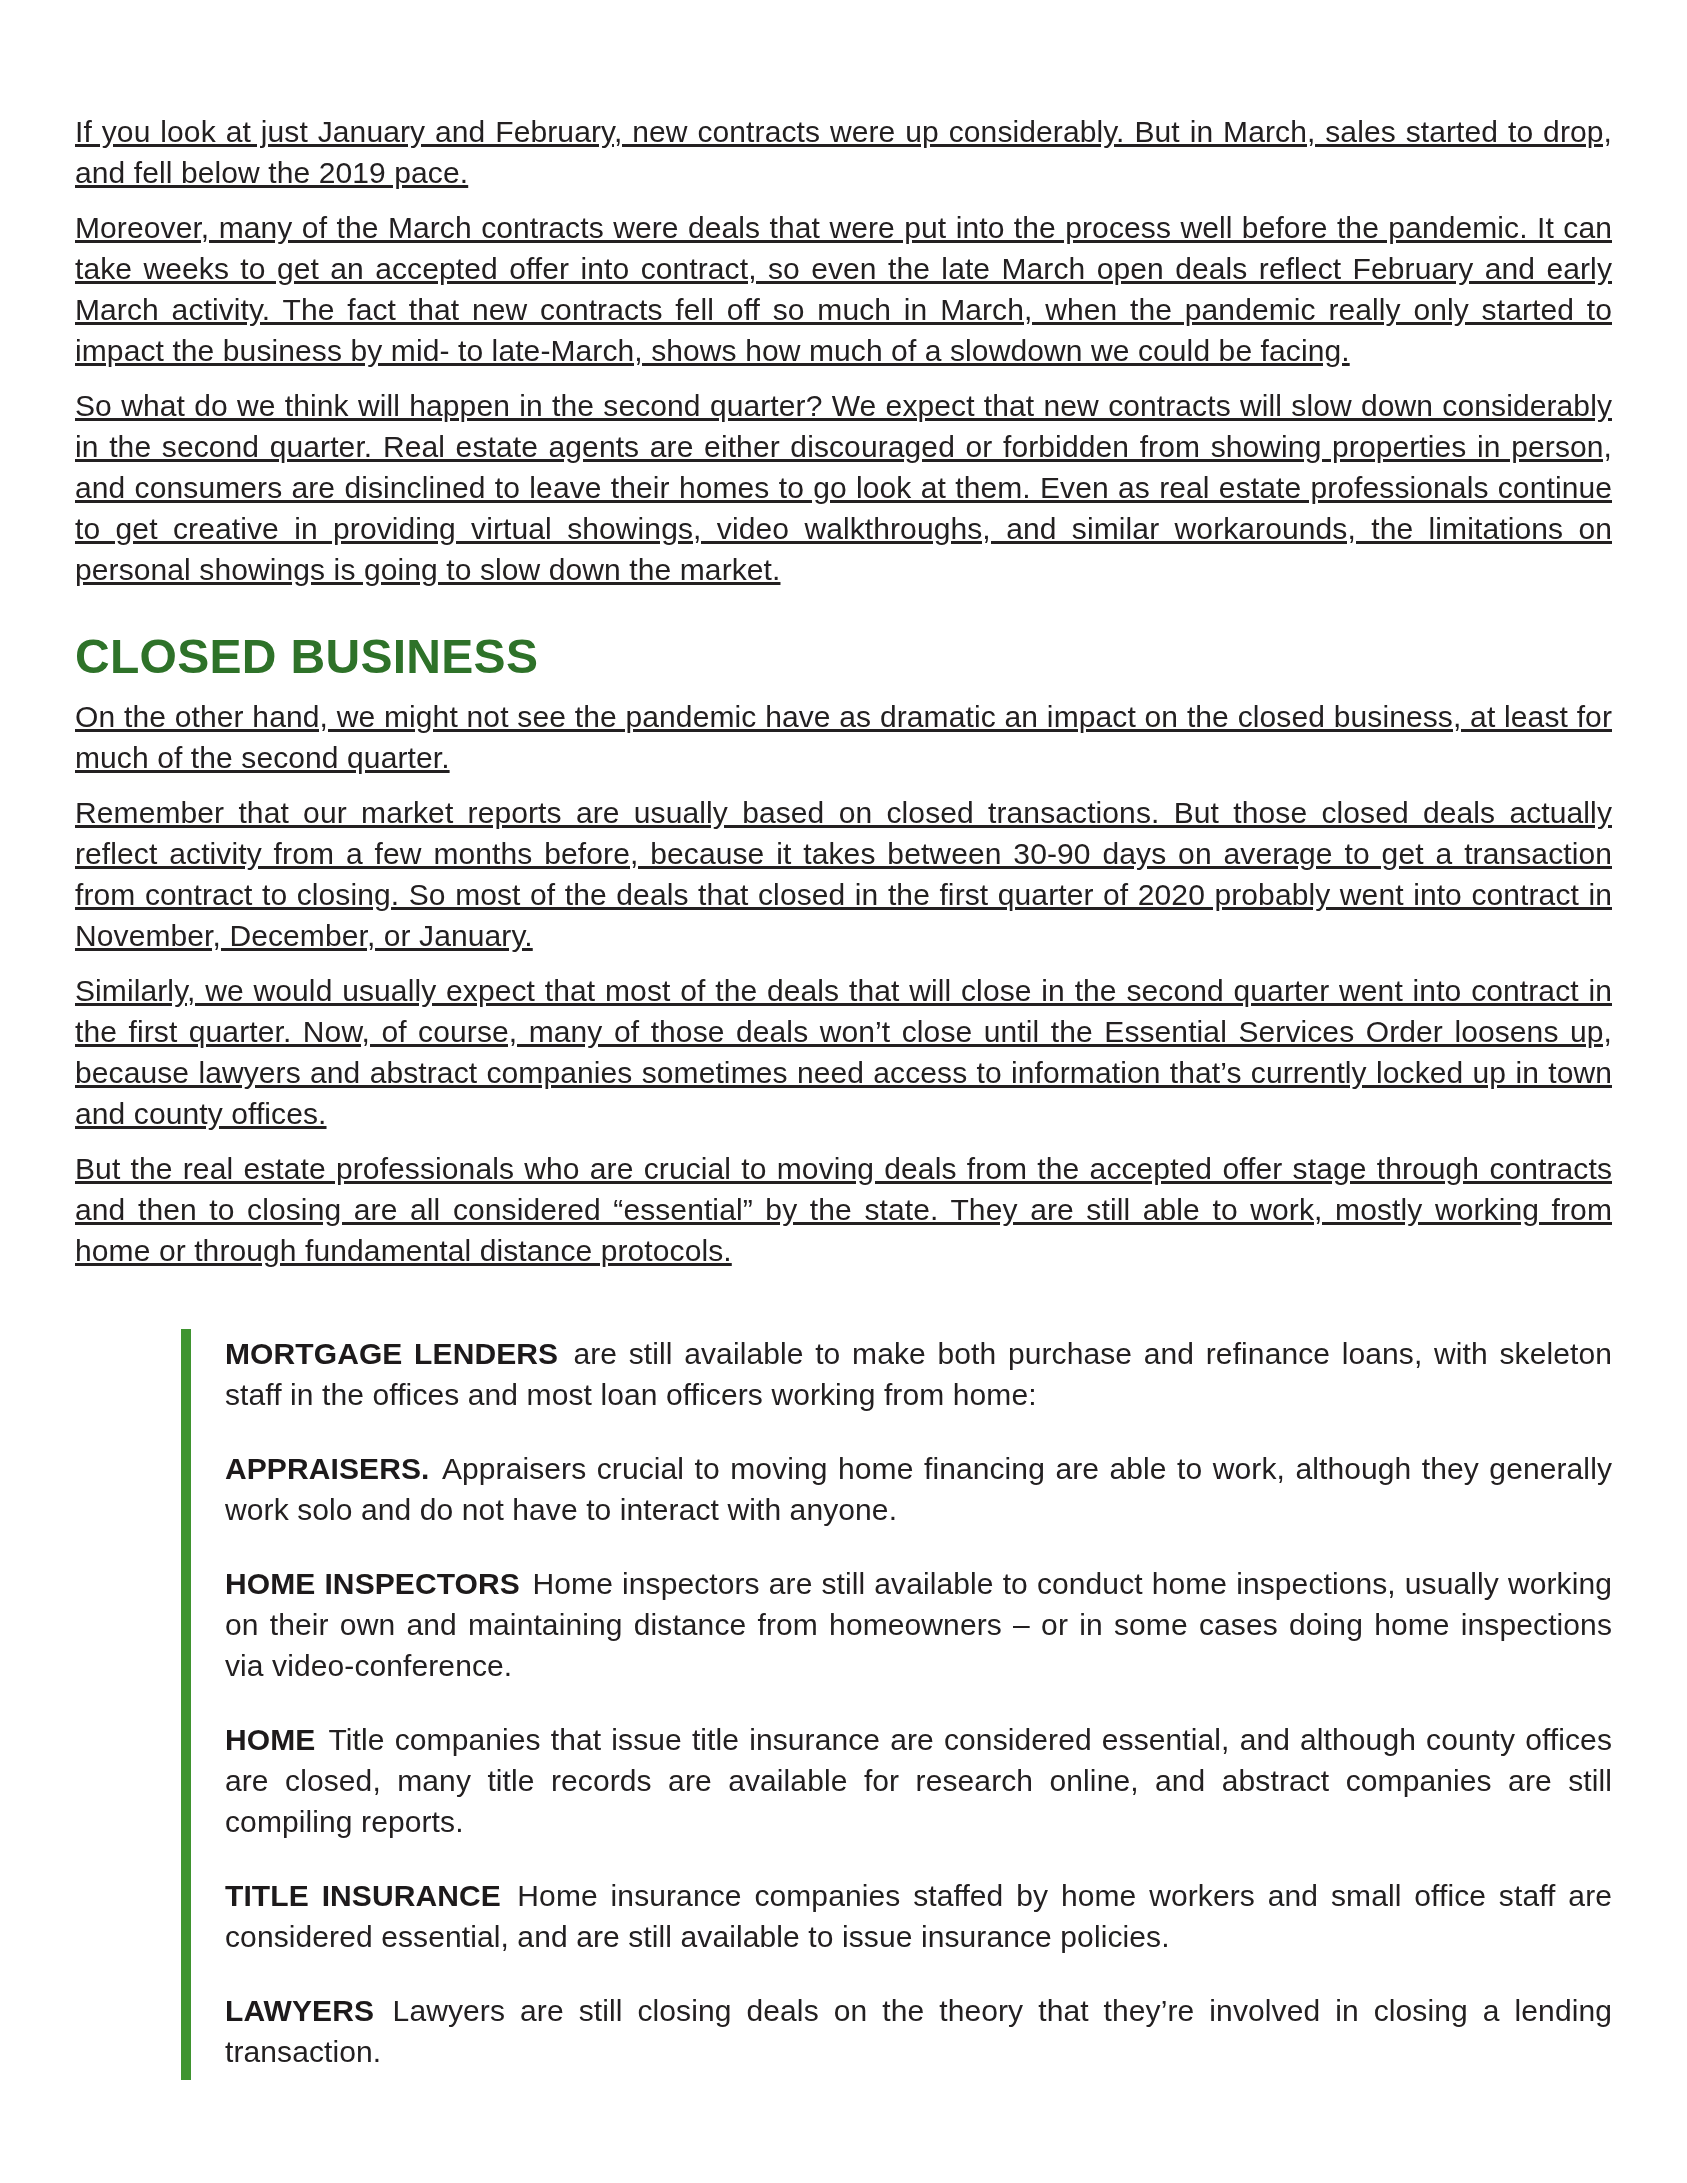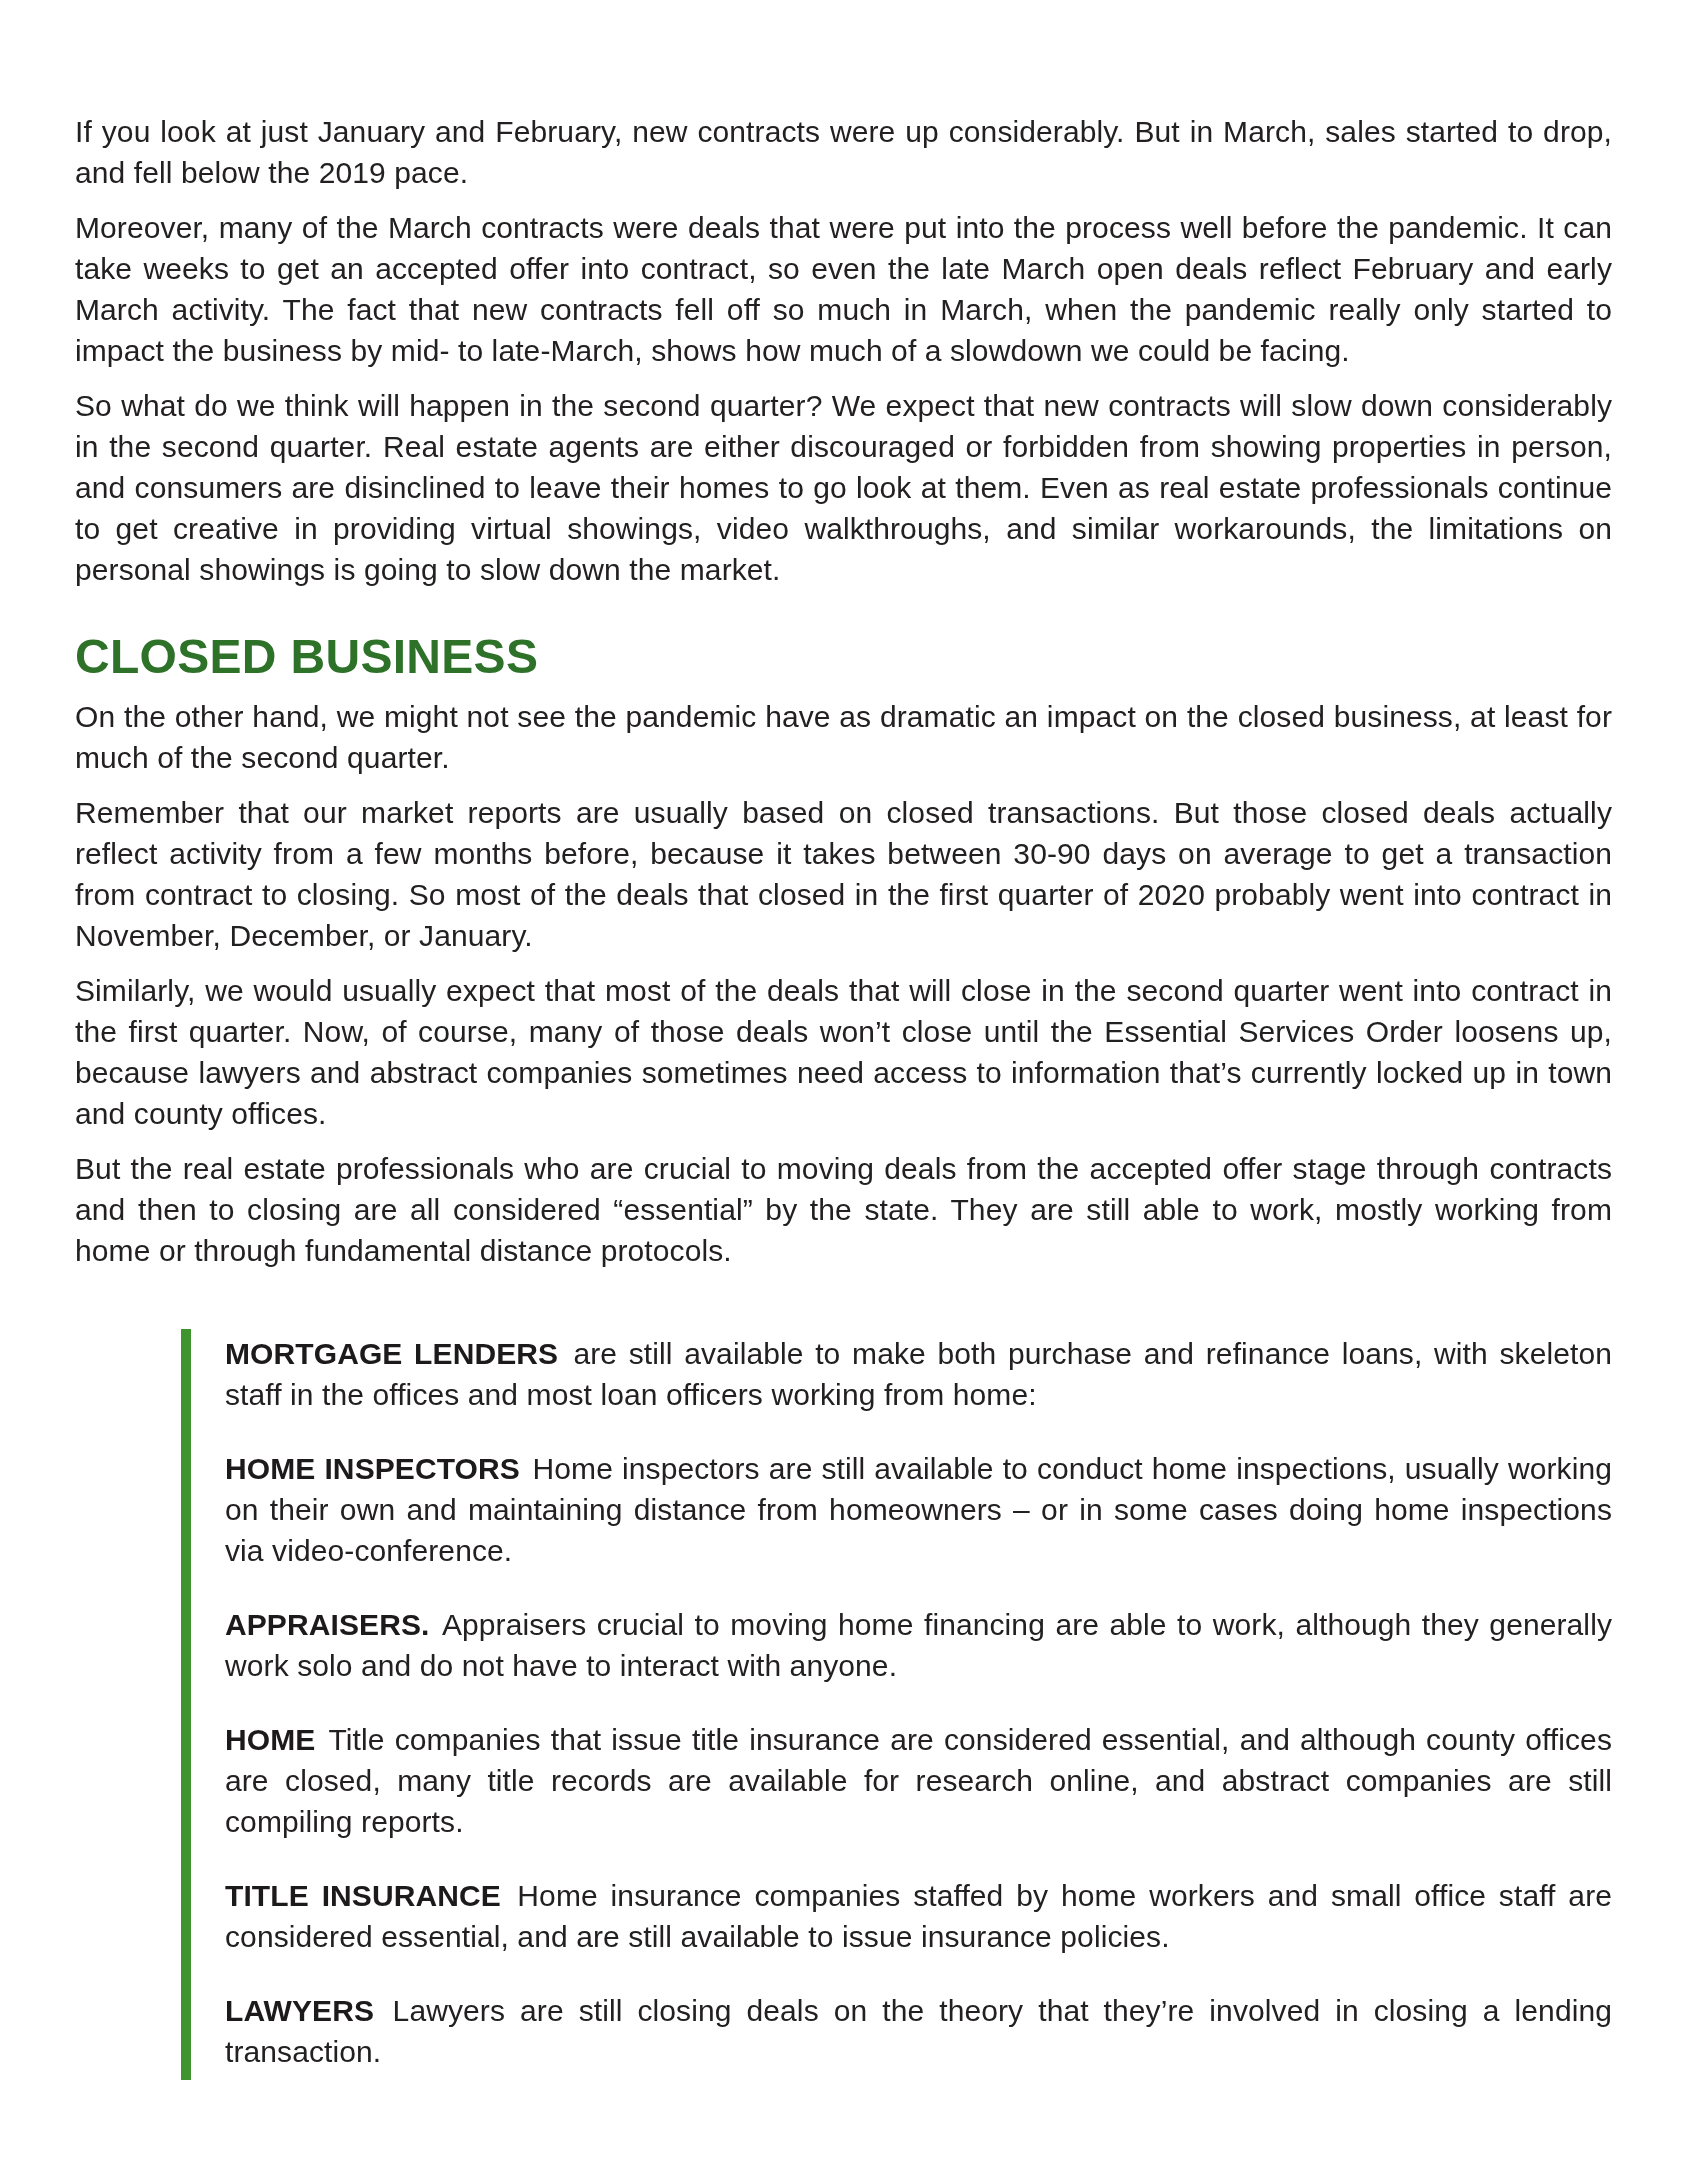--- a/index.html
+++ b/index.html
@@ -20,20 +20,21 @@
     width: 1687px;
     height: 2183px;
     padding: 111px 75px 0 75px;
   }
   p.body-par {
     margin: 0 0 14px 0;
     font-size: 30px;
     line-height: 41px;
     text-align: justify;
     letter-spacing: 0.1px;
+    text-decoration: underline;
   }
   h1.section-heading {
     margin: 45px 0 17px 0;
     font-size: 48px;
     line-height: 44px;
     font-weight: bold;
     color: #2E7229;
     letter-spacing: 0.3px;
   }
   .callout {
@@ -88,25 +89,25 @@
 
   <div class="callout">
     <div class="bar"></div>
     <div class="items">
 
       <div class="item">
         <p><strong>MORTGAGE LENDERS</strong><span> are still available to make both purchase and refinance loans, with skeleton staff in the offices and most loan officers working from home:</span></p>
       </div>
 
       <div class="item">
-        <p><strong>HOME INSPECTORS</strong><span>  Home inspectors are still available to conduct home inspections, usually working on their own and maintaining distance from homeowners – or in some cases doing home inspections via video-conference.</span></p>
+        <p><strong>APPRAISERS.</strong><span>  Appraisers crucial to moving home financing are able to work, although they generally work solo and do not have to interact with anyone.</span></p>
       </div>
 
       <div class="item">
-        <p><strong>APPRAISERS.</strong><span>  Appraisers crucial to moving home financing are able to work, although they generally work solo and do not have to interact with anyone.</span></p>
+        <p><strong>HOME INSPECTORS</strong><span>  Home inspectors are still available to conduct home inspections, usually working on their own and maintaining distance from homeowners – or in some cases doing home inspections via video-conference.</span></p>
       </div>
 
       <div class="item">
         <p><strong>HOME</strong><span>  Title companies that issue title insurance are considered essential, and although county offices are closed, many title records are available for research online, and abstract companies are still compiling reports.</span></p>
       </div>
 
       <div class="item">
         <p><strong>TITLE INSURANCE</strong><span>  Home insurance companies staffed by home workers and small office staff are considered essential, and are still available to issue insurance policies.</span></p>
       </div>
 

